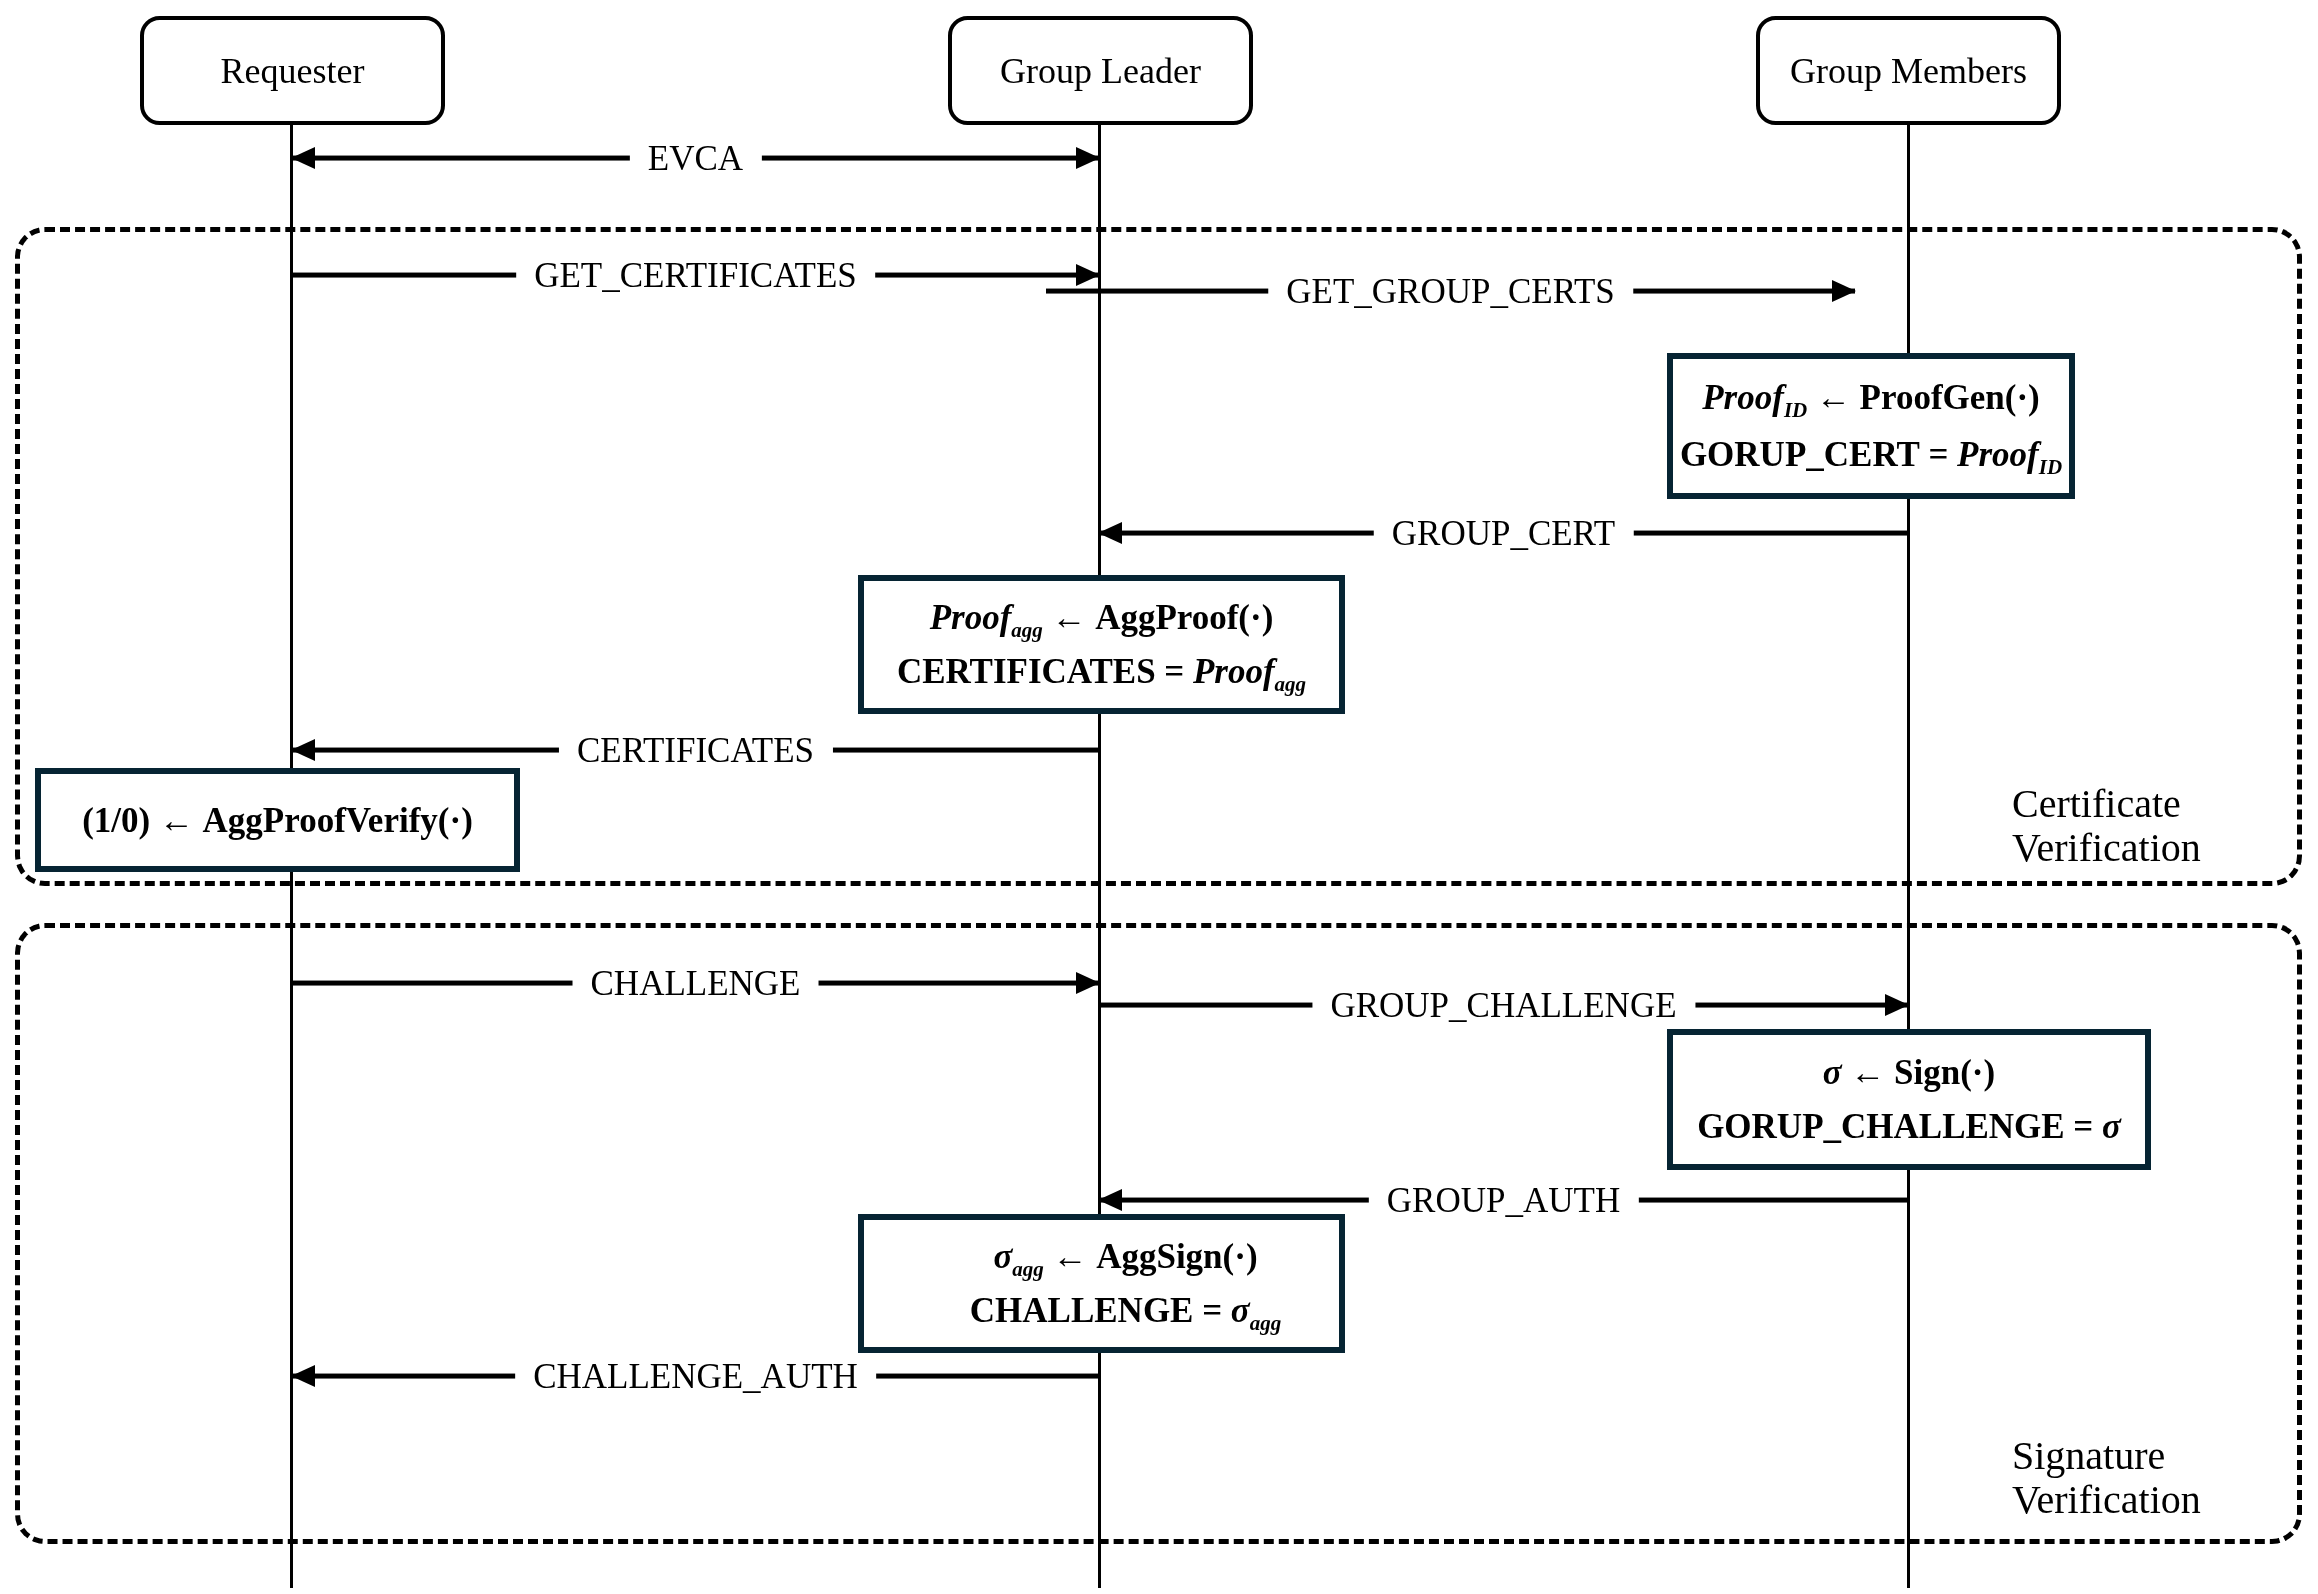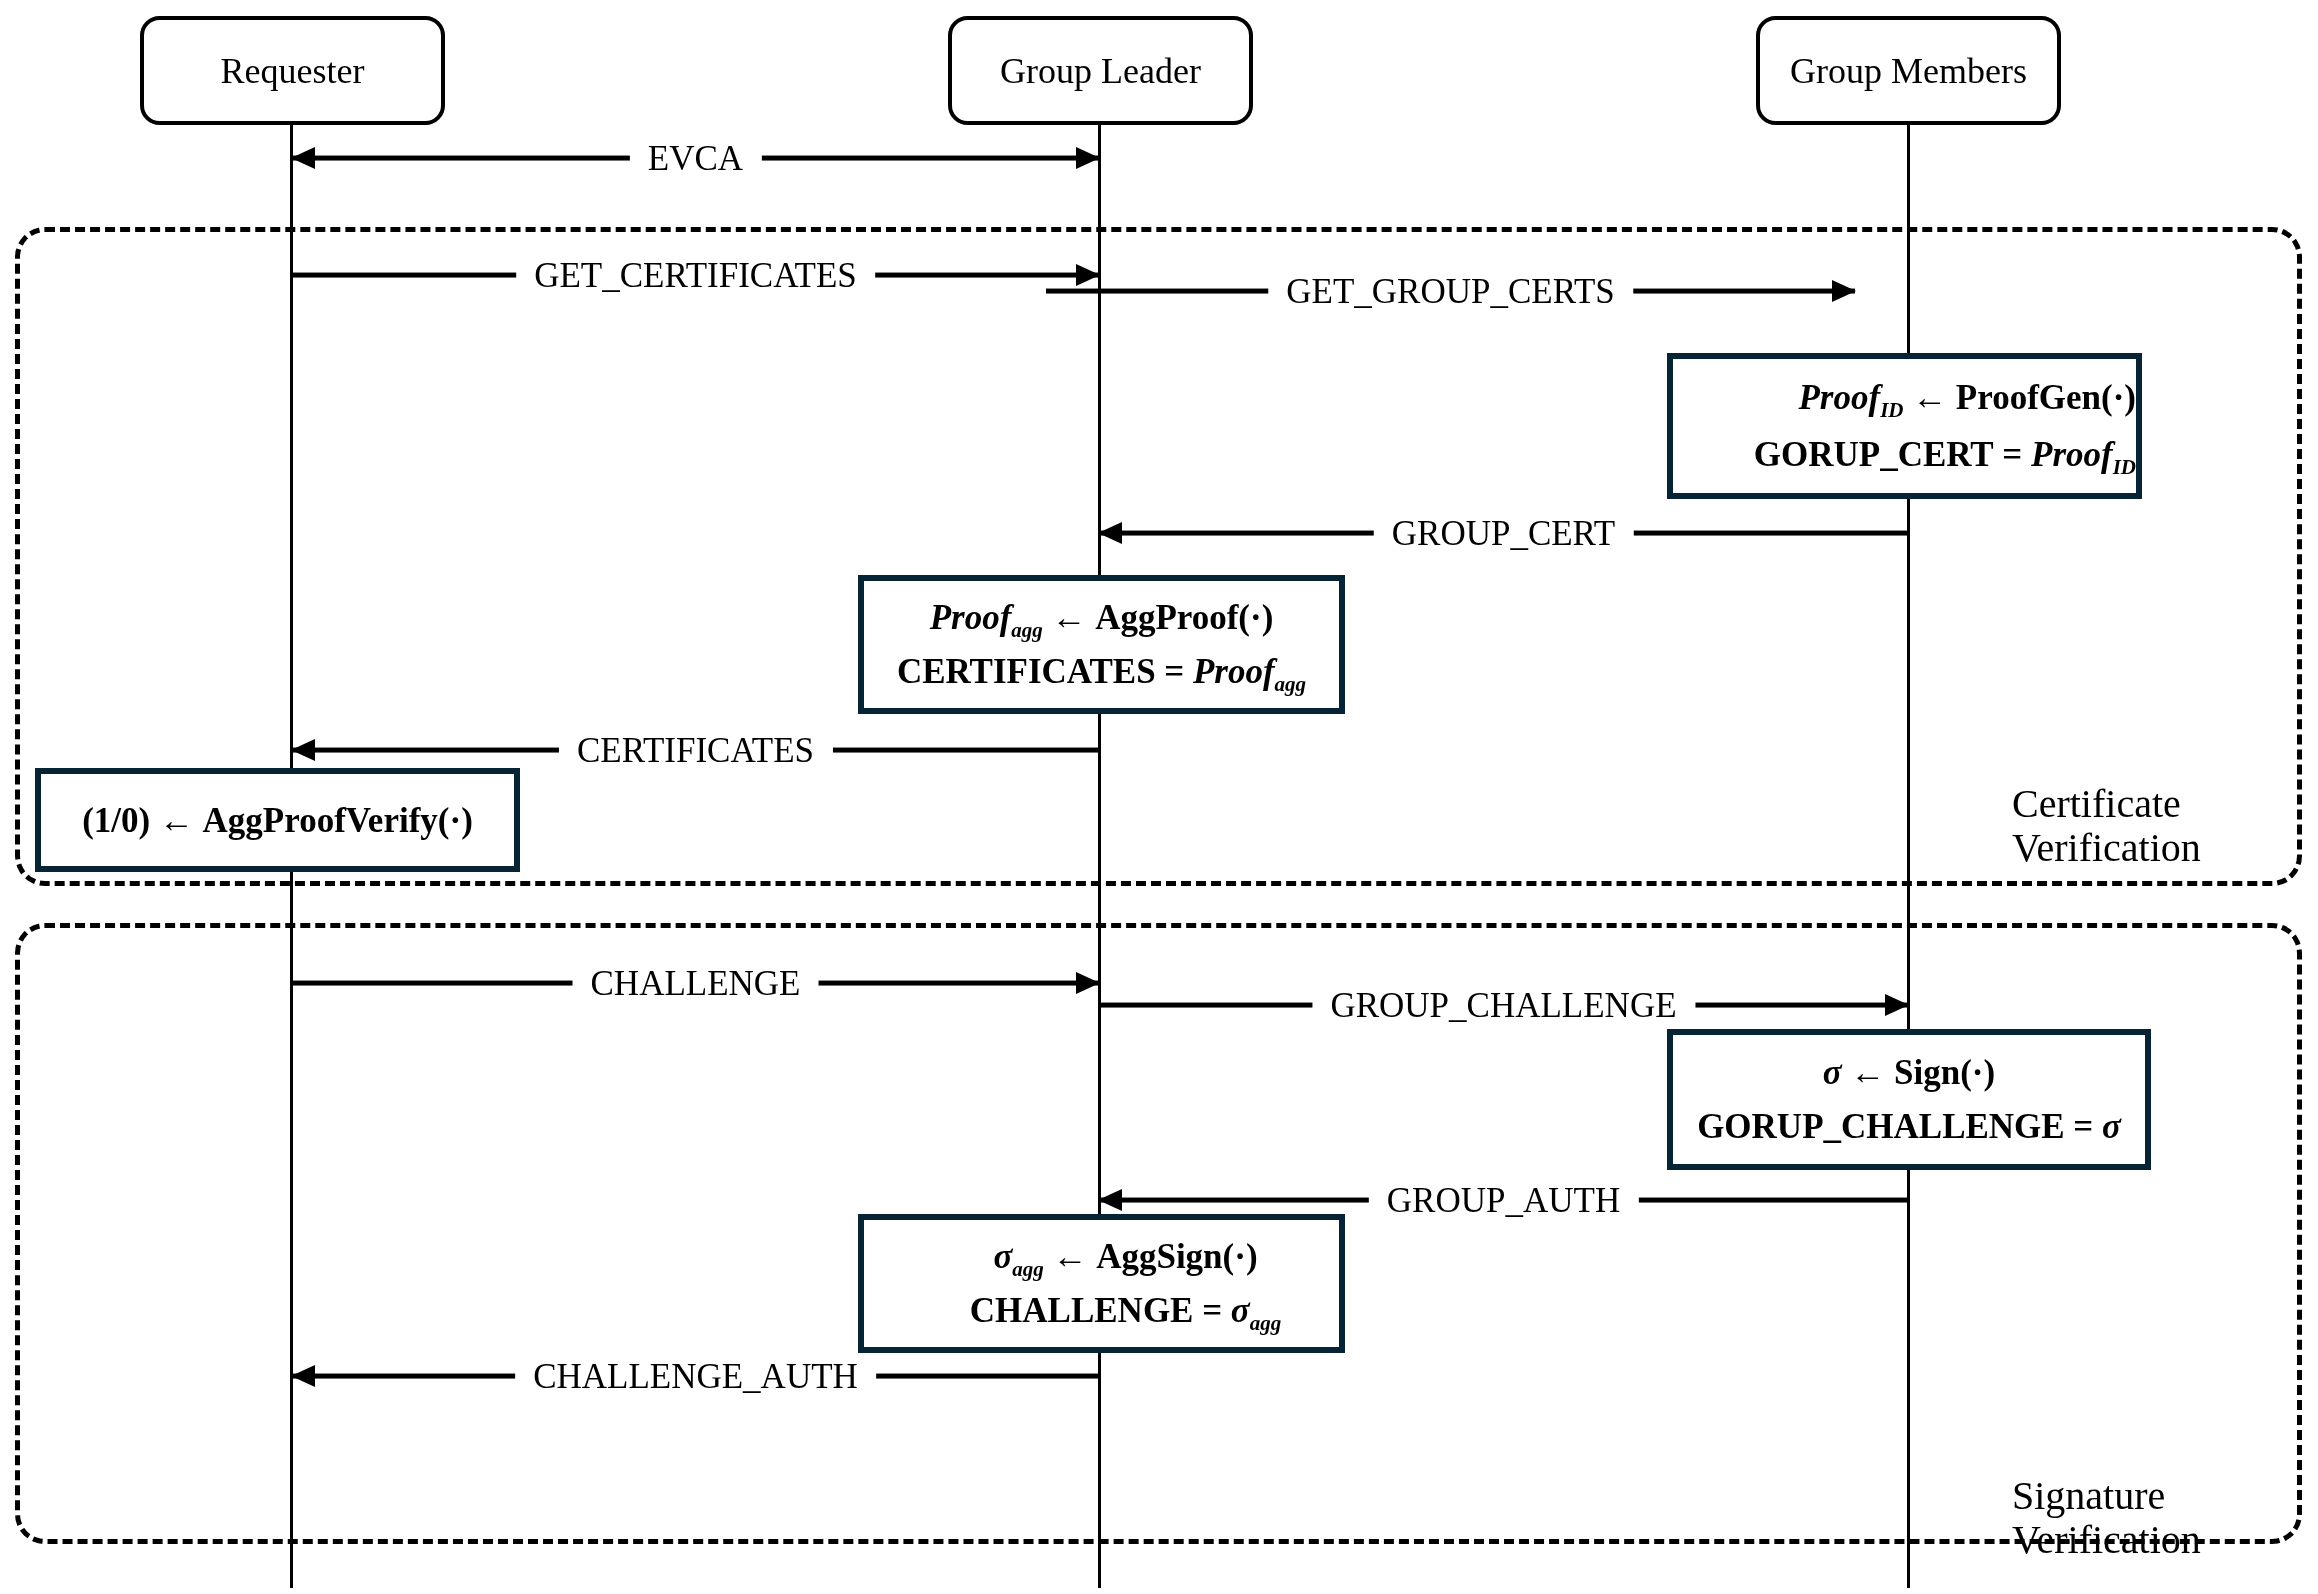--- a/index.html
+++ b/index.html
@@ -67,21 +67,21 @@
 
 <div class="canvas">
 
   <div class="region" style="top:227px; height:659px;"></div>
   <div class="region" style="top:923px; height:621px;"></div>
 
   <div class="region-label" style="left:2012px; top:782px;">
     <div>Certificate</div>
     <div>Verification</div>
   </div>
-  <div class="region-label" style="left:2012px; top:1474px;">
+  <div class="region-label" style="left:2012px; top:1434px;">
     <div>Signature</div>
     <div>Verification</div>
   </div>
 
   <div class="lifeline" style="left:290px;"></div>
   <div class="lifeline" style="left:1098px;"></div>
   <div class="lifeline" style="left:1907px;"></div>
 
   <div class="actor" style="left:140px;">
     <span>Requester</span>
@@ -141,21 +141,21 @@
     <div class="ah left"></div>
     <span class="msg-label">GROUP_AUTH</span>
   </div>
 
   <div class="msg" style="left:292px; top:1354px; width:807px;">
     <div class="msg-line"></div>
     <div class="ah left"></div>
     <span class="msg-label">CHALLENGE_AUTH</span>
   </div>
 
-  <div class="cbox" style="left:1667px; top:353px; width:475px; height:146px;align-items:flex-end;">
+  <div class="cbox" style="left:1667px; top:353px; width:408px; height:146px;">
     <div class="cline">
       <span class="it">Proof</span><sub class="it">ID</sub><span class="op">←</span><span>ProofGen(·)</span>
     </div>
     <div class="cline">
       <span>GORUP_CERT</span><span class="op">=</span><span class="it">Proof</span><sub class="it">ID</sub>
     </div>
   </div>
 
   <div class="cbox" style="left:858px; top:575px; width:487px; height:139px;">
     <div class="cline">

